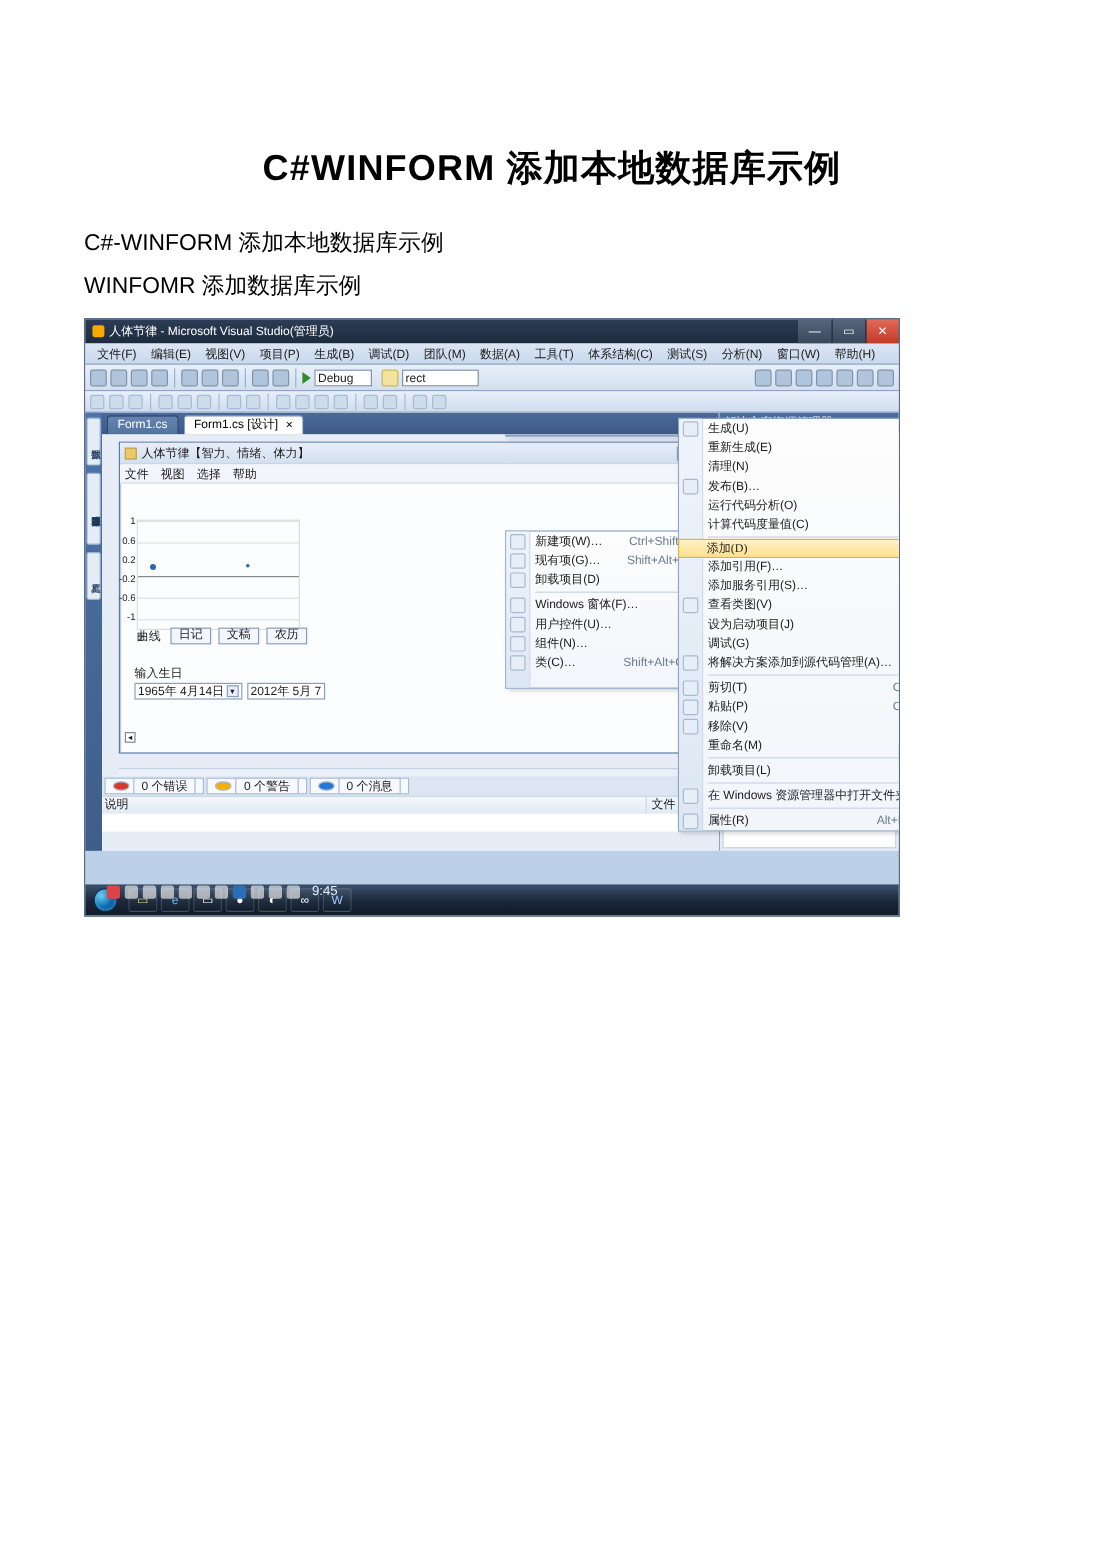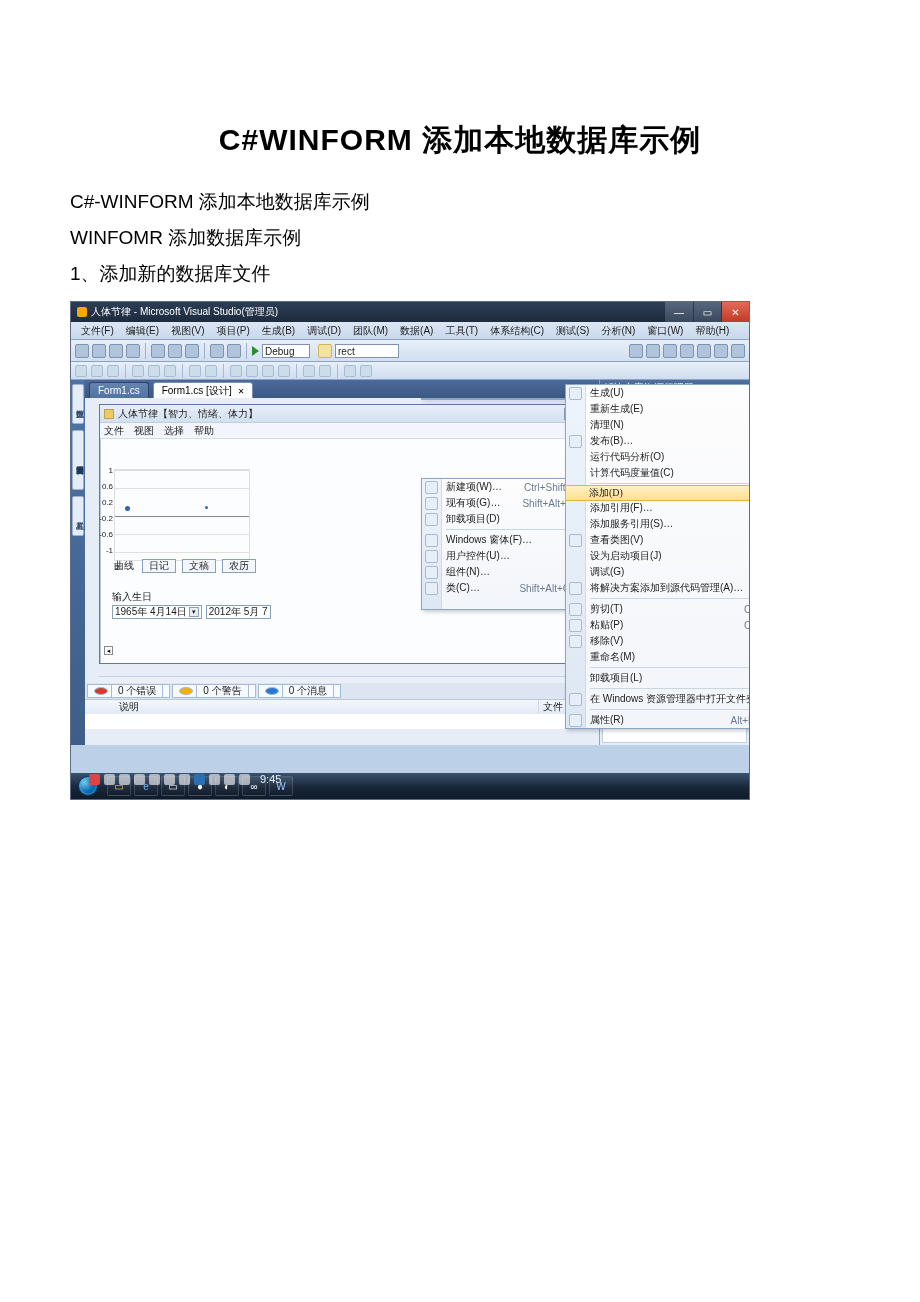--- a/index.html
+++ b/index.html
@@ -135,21 +135,21 @@
   .err-section{position:absolute;left:0;bottom:0;right:0;height:62px;}
   .err-h{height:16px;background:linear-gradient(#4e6fa1,#3e5d8b);color:#fff;padding:0 4px;line-height:16px;}
   .err-tabs{height:16px;background:#dce5f1;display:flex;align-items:center;padding:0 2px;gap:2px;}
   .err-tabs span{display:flex;align-items:center;gap:3px;padding:0 6px;height:14px;border:1px solid #a8bbd4;background:#f6fafe;}
   .err-tabs .dot{width:8px;height:8px;border-radius:50%;}
   .err-tabs .dot.r{background:#d63a2a;}
   .err-tabs .dot.y{background:#f2b100;}
   .err-tabs .dot.b{background:#2776d5;}
   .err-grid{height:30px;background:#fff;border-top:1px solid #b7c7dd;position:relative;}
   .err-grid .hd{height:14px;background:linear-gradient(#f3f7fc,#e1eaf5);display:flex;}
-  .err-grid .hd .c1{flex:1;padding:0 34px;border-right:1px solid #ccd9e9;line-height:13px;}
+  .err-grid .hd .c1{flex:1;padding:0 2px;border-right:1px solid #ccd9e9;line-height:13px;}
   .err-grid .hd .c2{width:60px;padding:0 4px;line-height:13px;}
   .err-grid .sb{position:absolute;right:0;top:0;width:10px;bottom:0;background:#e8eef7;}
   .err-grid .sb .thumb{position:absolute;top:14px;left:1px;right:1px;height:6px;background:#ccd8e8;border:1px solid #aab9cd;}
 
   
   .ctx{position:absolute;background:linear-gradient(#fdfdfd,#f2f5fa);border:1px solid #8da5c4;box-shadow:2px 2px 4px rgba(0,0,0,.2);}
   .ctx .strip{position:absolute;left:0;top:0;bottom:0;width:20px;background:linear-gradient(#eef4fb,#dde7f3);border-right:1px solid #cfdaea;}
   .ctx .row{position:relative;height:16px;display:flex;align-items:center;padding-left:24px;padding-right:6px;white-space:nowrap;cursor:default;}
   .ctx .row.sep-row{height:5px;padding:0;}
   .ctx .row.sep-row::after{content:"";position:absolute;left:24px;right:4px;top:2px;height:1px;background:#cad5e5;}
@@ -197,21 +197,20 @@
   .taskbar .clock{font-size:11px;color:#e6eef8;margin-left:6px;}
   .watermark{position:absolute;left:50%;top:52%;transform:translate(-50%,-50%);font-size:34px;color:rgba(0,0,0,0.07);font-family:Arial;letter-spacing:2px;pointer-events:none;}
 </style>
 </head>
 <body>
 
 <div class="page">
   <h1>C#WINFORM 添加本地数据库示例</h1>
   <p class="para">C#-WINFORM 添加本地数据库示例</p>
   <p class="para">WINFOMR 添加数据库示例</p>
-  <p class="para">1、添加新的数据库文件</p>
 
   <div class="shot">
     <div class="watermark">www.bdocx.com</div>
 
     <div class="win-bar">
       <span class="ico"></span>
       <span>人体节律 - Microsoft Visual Studio(管理员)</span>
       <div class="win-btns">
         <span class="min">—</span>
         <span class="max">▭</span>

